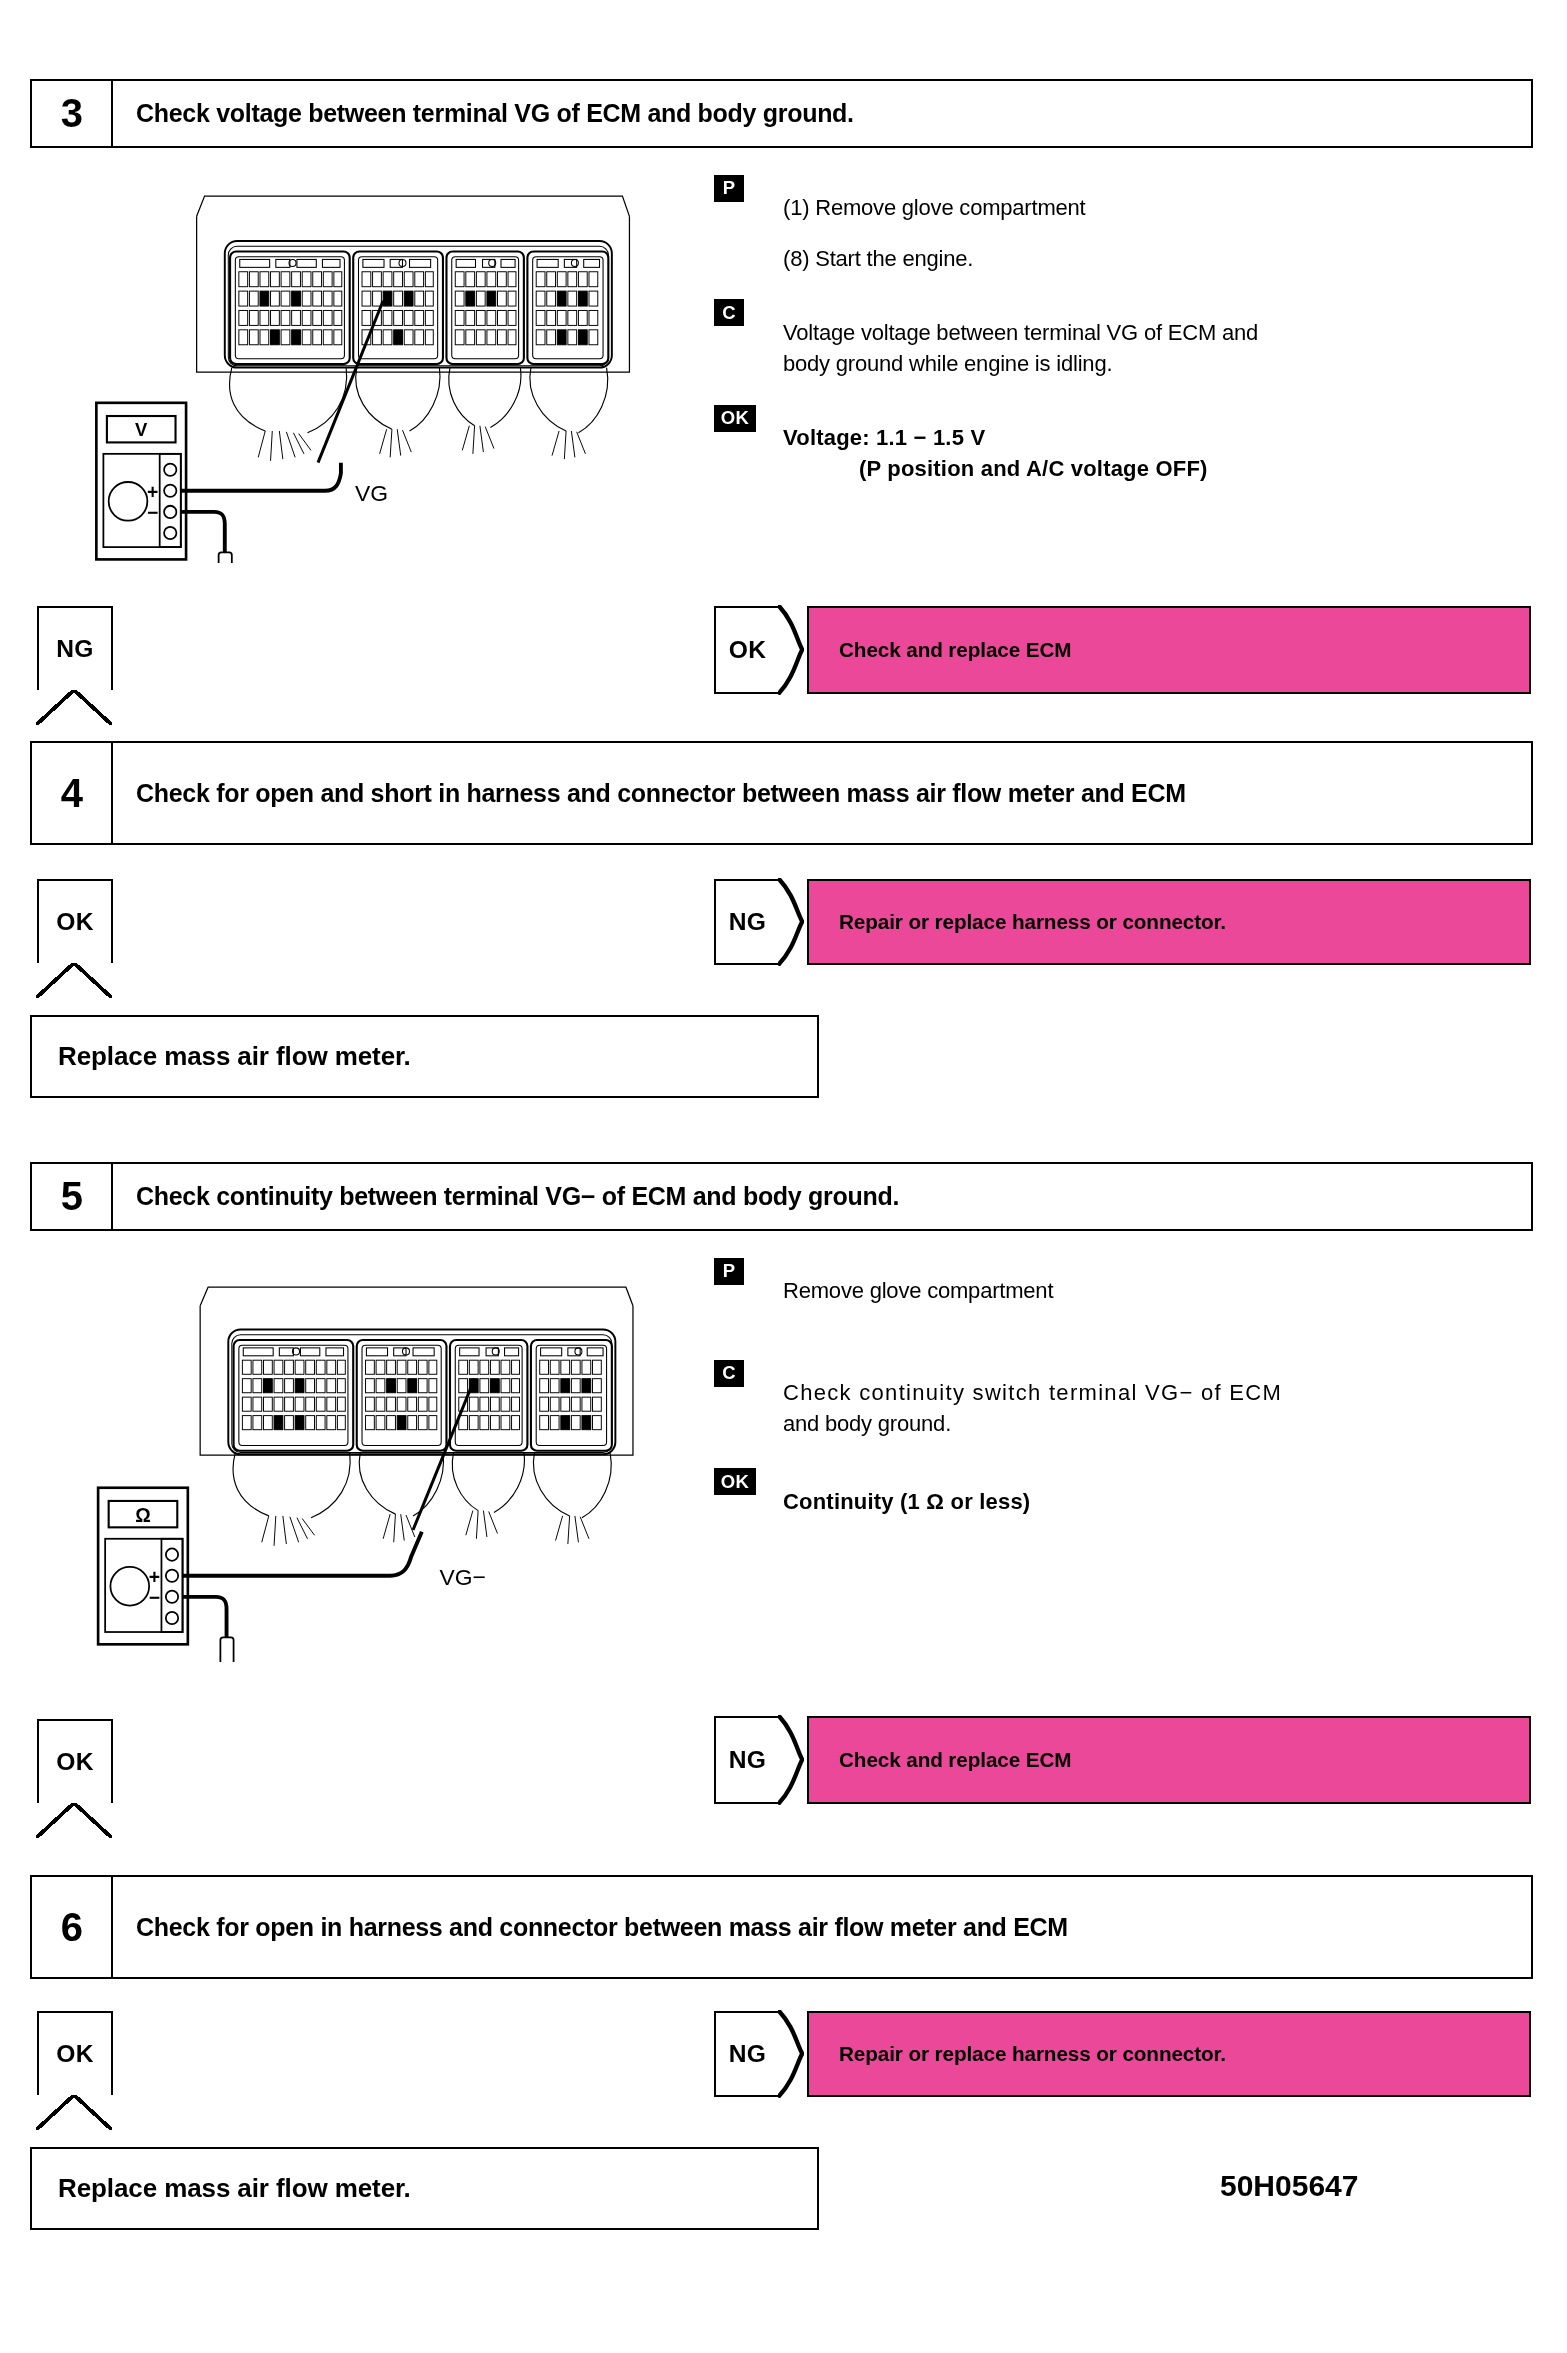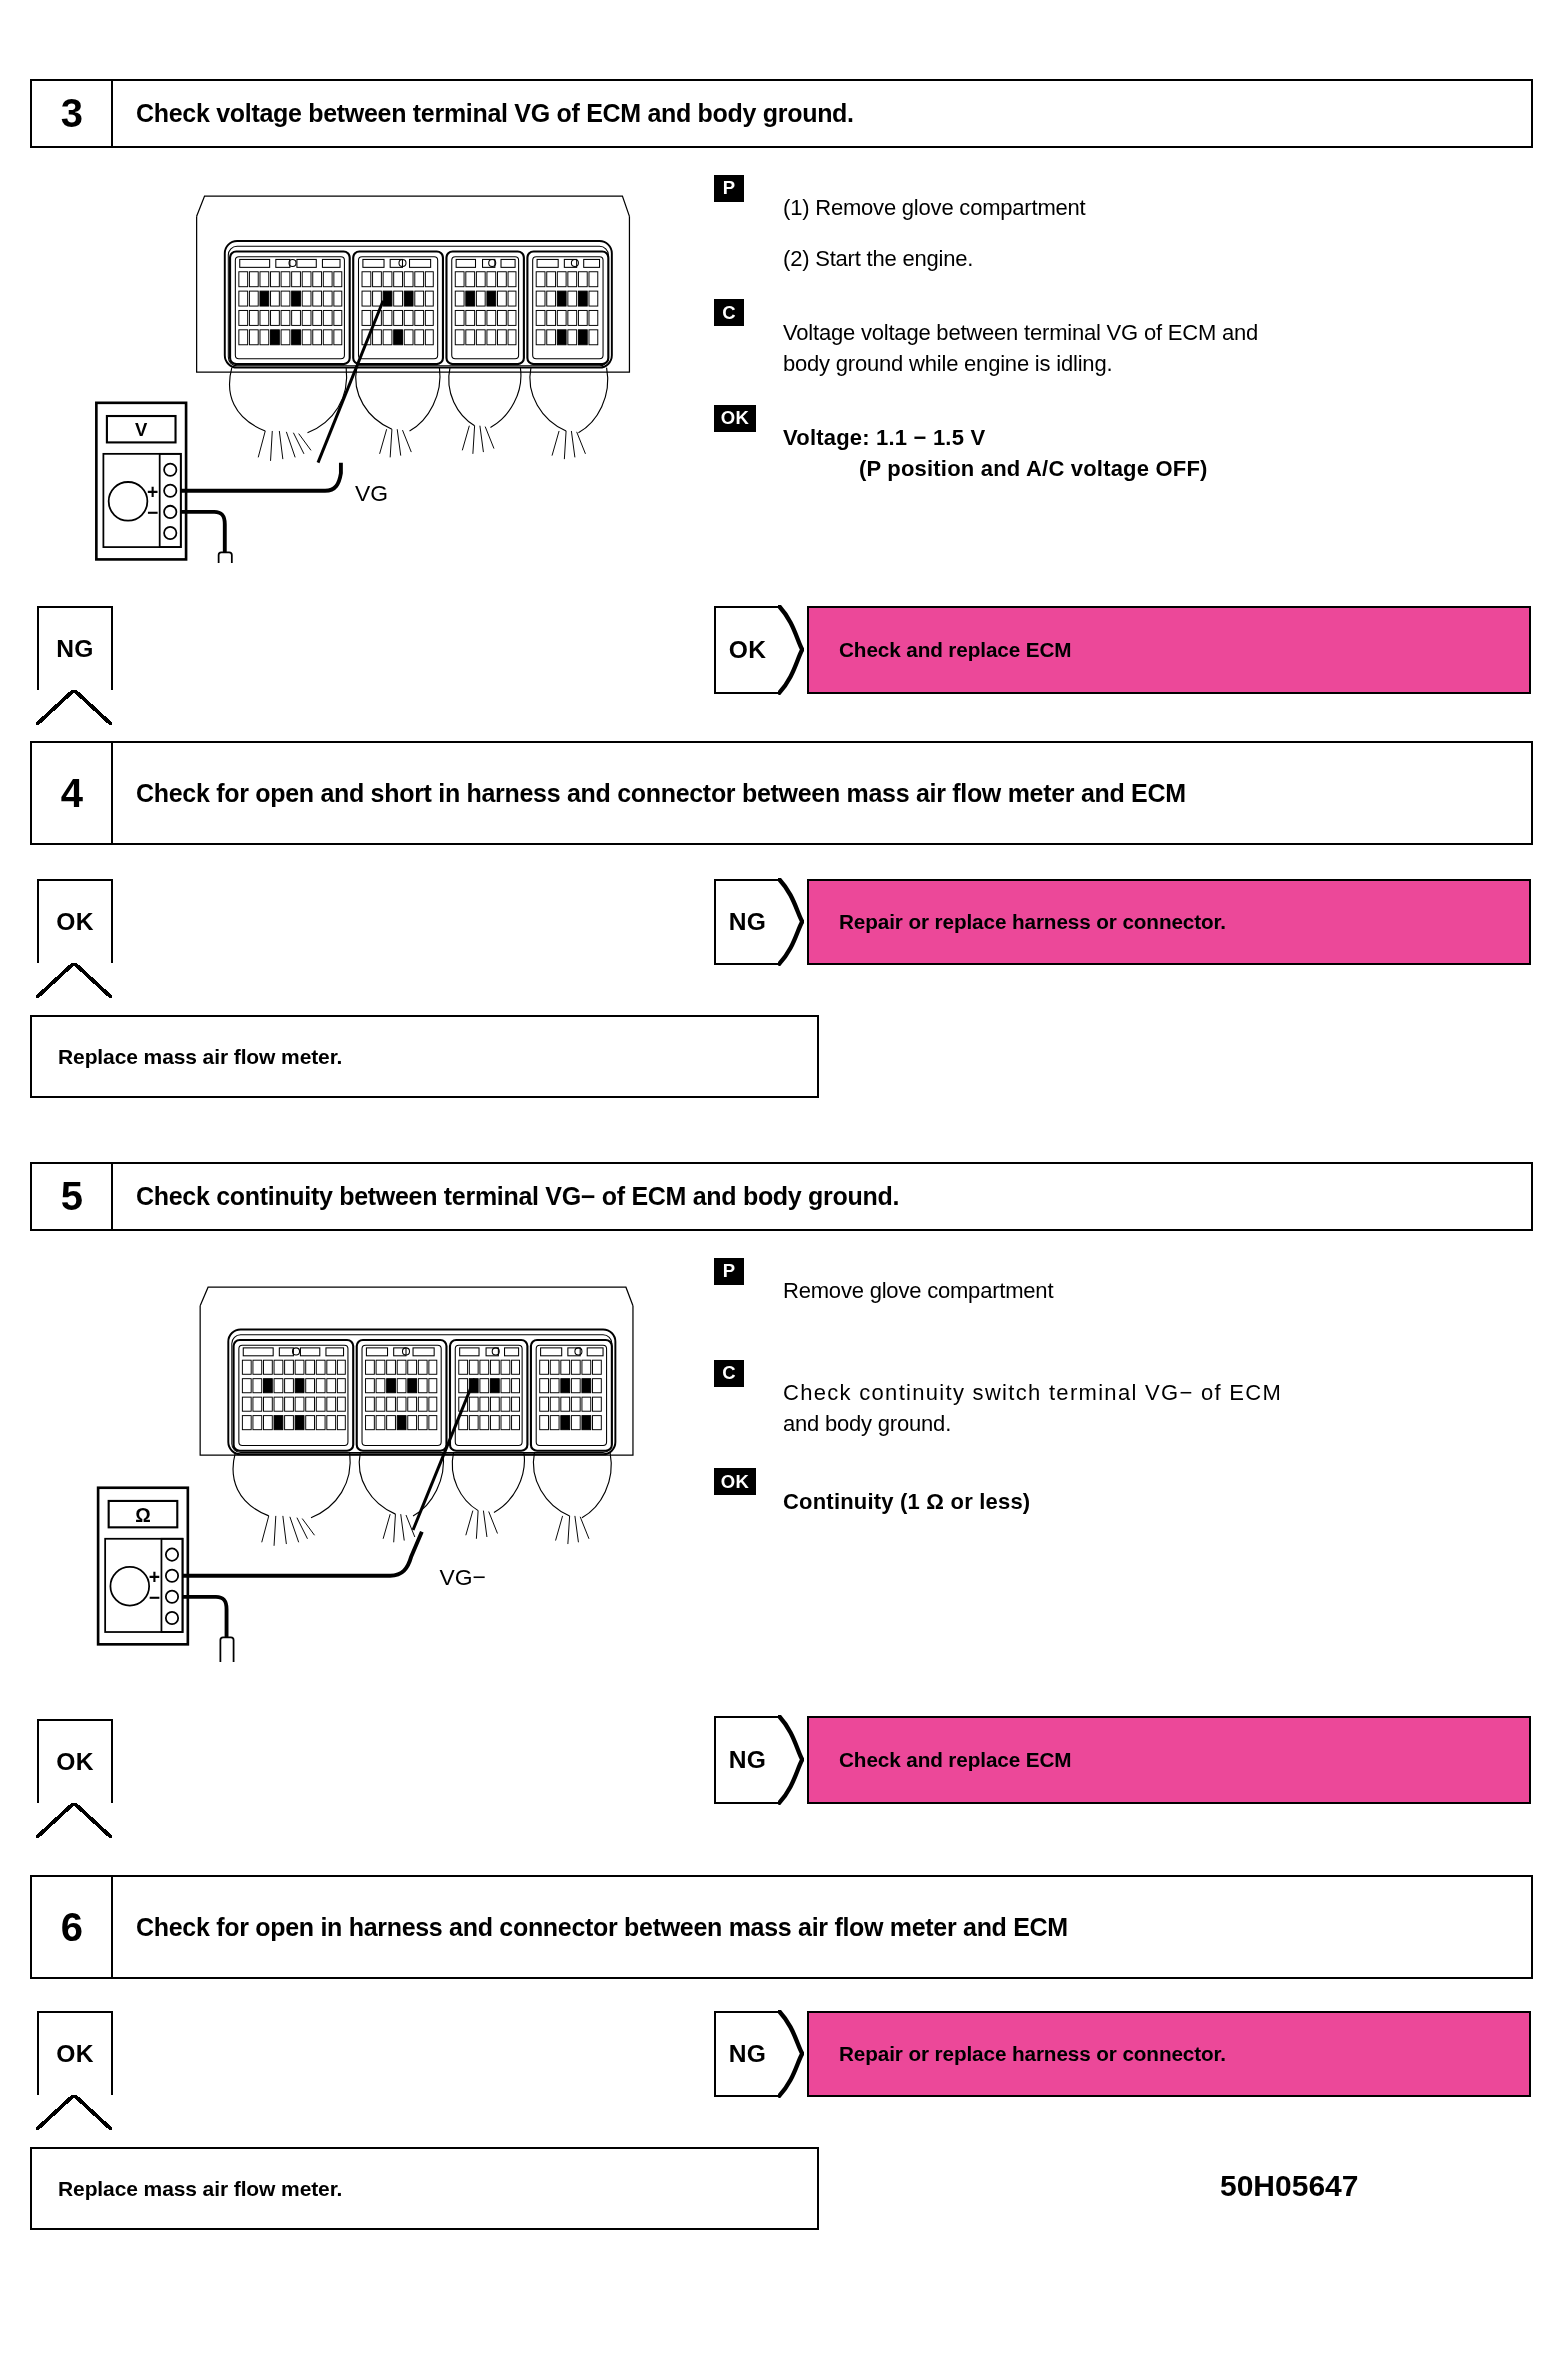--- a/index.html
+++ b/index.html
@@ -174,21 +174,21 @@
 
   
   .plain-box {
     position: absolute;
     border: 2.6px solid #000;
     box-sizing: border-box;
     background: #fff;
     display: flex;
     align-items: center;
     padding-left: 26px;
-    font-size: 21px;
+    font-size: 26px;
     font-weight: bold;
     letter-spacing: -0.1px;
   }
 
   
   .figure { position: absolute; }
   .figure svg { display: block; }
 
   
   .fig-code {
@@ -470,21 +470,21 @@
   </div>
 
   <div class="instructions" style="left:714px; top:172px; width:791px;">
 
     <div class="ins-row">
       <div class="tagcell">
         <span class="tag sq">P</span>
       </div>
       <div class="ins-text">
         <span class="ind">(1) Remove  glove  compartment</span>
-        <span class="ind" style="margin-top:19.3px;">(2) Start the engine.</span>
+        <span class="ind" style="margin-top:19.3px;">(8) Start the engine.</span>
       </div>
     </div>
 
     <div class="v-gap"></div>
 
     <div class="ins-row">
       <div class="tagcell">
         <span class="tag sq">C</span>
       </div>
       <div class="ins-text">

